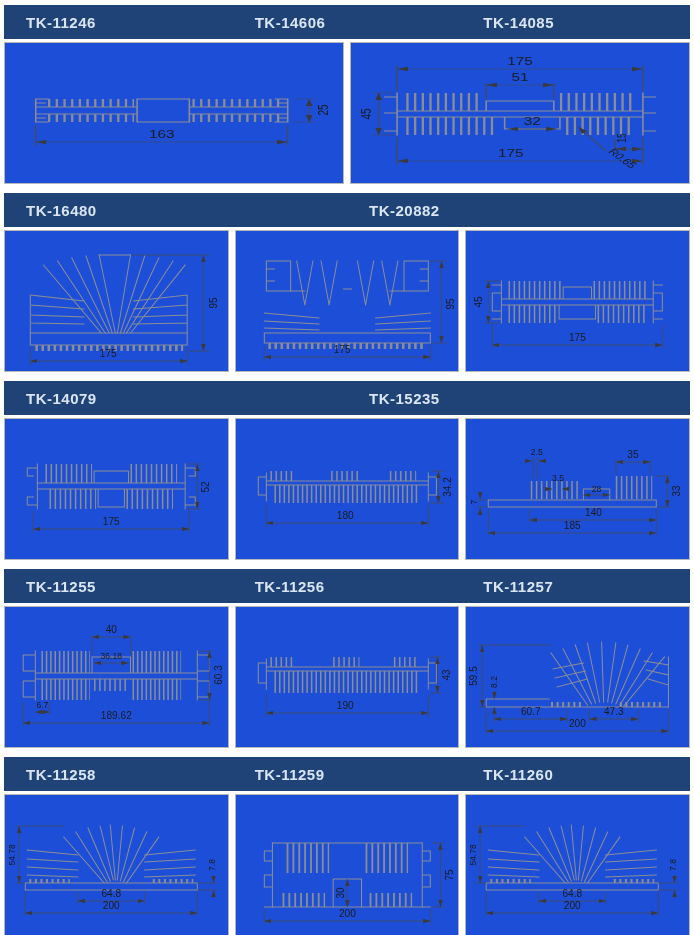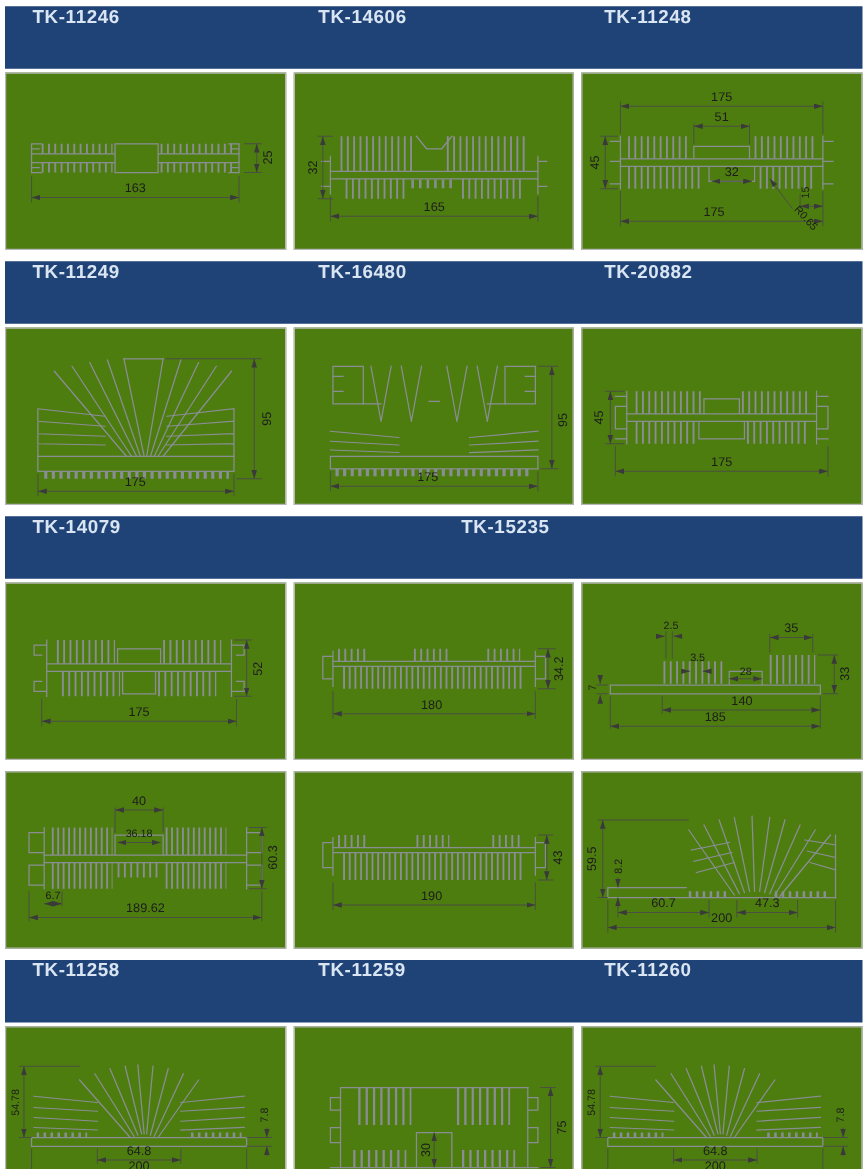--- a/index.html
+++ b/index.html
@@ -1,24 +1,24 @@
 <!DOCTYPE html>
 <html><head>
 <meta charset="utf-8">
 <style>
   html,body{margin:0;padding:0;background:#ffffff;}
   body{width:694px;font-family:"Liberation Sans",sans-serif;}
   .page{padding:5px 4px 2px 4px;}
   .row{margin-bottom:9px;}
   .row:last-child{margin-bottom:0;}
-  .header-row{display:flex;background:#1f4377;height:50px;}
+  .header-row{display:flex;background:#1f4377;height:34px;align-items:center;}
   .header-cell{flex:1;padding-left:22px;color:#d9e5f2;font-weight:bold;
                font-size:15px;letter-spacing:.5px;}
   .body-row{display:flex;gap:6px;margin-top:3px;}
-  .cell{flex:1;background:#4d7c0f;border:1px solid #b7b7b7;height:140px;overflow:hidden;}
+  .cell{flex:1;background:#1d4ed8;border:1px solid #b7b7b7;height:140px;overflow:hidden;}
   .cell svg{display:block;width:100%;height:100%;}
   .p{stroke:#8a8e94;fill:none;stroke-width:1;stroke-linecap:square;}
   .f{stroke:#8a8e94;fill:none;}
   .d{stroke:#4a4a4a;fill:none;stroke-width:.7;}
   .t{font:10px "Liberation Sans",sans-serif;fill:#1c1c1c;text-anchor:middle;}
   .ts{font:8.5px "Liberation Sans",sans-serif;fill:#1c1c1c;text-anchor:middle;}
   .defs-holder{position:absolute;width:0;height:0;}
 </style>
 </head>
 <body>
@@ -30,21 +30,21 @@
     </marker>
   </defs>
 </svg>
 
 <div class="page">
 
   <div class="row">
     <div class="header-row">
       <div class="header-cell">TK-11246</div>
       <div class="header-cell">TK-14606</div>
-      <div class="header-cell">TK-11248</div>
+      <div class="header-cell">TK-14085</div>
     </div>
     <div class="body-row">
 
       <div class="cell">
         <svg viewBox="0 0 220 140" preserveAspectRatio="none">
           <g>
             <path class="p" d="M20,56 v23 M20,60 h6 M20,75 h6 M184,56 v23 M184,60 h-6 M184,75 h-6 M20,56 h8 M20,79 h8 M176,56 h8 M176,79 h8"></path>
             <path class="p" d="M20,64 H86 M20,71 H86 M120,64 H184 M120,71 H184 M86,56 h34 v23 h-34 z"></path>
             <line class="f" x1="28" y1="60" x2="84" y2="60" stroke-width="8" stroke-dasharray="1.5 3.5"></line>
             <line class="f" x1="28" y1="75" x2="84" y2="75" stroke-width="8" stroke-dasharray="1.5 3.5"></line>
@@ -54,40 +54,20 @@
           <g>
             <path class="d" d="M20,82 v21 M184,82 v21 M188,56 h14 M188,79 h14"></path>
             <line class="d" x1="20" y1="99" x2="184" y2="99" marker-start="url(#a1)" marker-end="url(#a1)"></line>
             <line class="d" x1="198" y1="56" x2="198" y2="79" marker-start="url(#a1)" marker-end="url(#a1)"></line>
             <text class="t" x="102" y="95">163</text>
             <text class="t" x="207" y="70" transform="rotate(-90 207 67)">25</text>
           </g>
         </svg>
       </div>
 
-      <div class="cell">
-        <svg viewBox="0 0 220 140" preserveAspectRatio="none">
-          <g>
-            <path class="p" d="M28,78 H192 M28,84 H192 M96,50 l8,10 h12 l8,-10"></path>
-            <path class="p" d="M28,66 v30 M28,70 h-7 M28,90 h-7 M192,66 v30 M192,70 h7 M192,90 h7"></path>
-            <line class="f" x1="36" y1="64" x2="96" y2="64" stroke-width="28" stroke-dasharray="1.5 3.5"></line>
-            <line class="f" x1="120" y1="64" x2="182" y2="64" stroke-width="28" stroke-dasharray="1.5 3.5"></line>
-            <line class="f" x1="40" y1="92" x2="88" y2="92" stroke-width="16" stroke-dasharray="1.5 3.5"></line>
-            <line class="f" x1="132" y1="92" x2="180" y2="92" stroke-width="16" stroke-dasharray="1.5 3.5"></line>
-            <line class="f" x1="92" y1="88" x2="128" y2="88" stroke-width="7" stroke-dasharray="2 4"></line>
-          </g>
-          <g>
-            <path class="d" d="M30,50 h-12 M30,100 h-12 M28,98 v20 M192,98 v20"></path>
-            <line class="d" x1="22" y1="50" x2="22" y2="100" marker-start="url(#a1)" marker-end="url(#a1)"></line>
-            <line class="d" x1="28" y1="114" x2="192" y2="114" marker-start="url(#a1)" marker-end="url(#a1)"></line>
-            <text class="t" x="14" y="78" transform="rotate(-90 14 75)">32</text>
-            <text class="t" x="110" y="110">165</text>
-          </g>
-        </svg>
-      </div>
 
       <div class="cell">
         <svg viewBox="0 0 220 140" preserveAspectRatio="none">
           <g>
             <path class="p" d="M30,68 H190 M30,74 H190 M88,68 v-10 h44 v10 M100,74 v12 h36 v-12"></path>
             <path class="p" d="M30,50 v42 M30,54 h-8 M30,70 h-8 M30,88 h-8 M190,50 v42 M190,54 h8 M190,70 h8 M190,88 h8"></path>
             <line class="f" x1="36" y1="59" x2="84" y2="59" stroke-width="18" stroke-dasharray="1.5 3.5"></line>
             <line class="f" x1="136" y1="59" x2="184" y2="59" stroke-width="18" stroke-dasharray="1.5 3.5"></line>
             <line class="f" x1="36" y1="83" x2="96" y2="83" stroke-width="18" stroke-dasharray="1.5 3.5"></line>
             <line class="f" x1="140" y1="83" x2="184" y2="83" stroke-width="18" stroke-dasharray="1.5 3.5"></line>
@@ -109,21 +89,20 @@
             <text class="ts" x="178" y="100" transform="rotate(-90 176 97)">15</text>
             <text class="ts" x="176" y="118" transform="rotate(48 176 116)">R0.65</text>
           </g>
         </svg>
       </div>
     </div>
   </div>
 
   <div class="row">
     <div class="header-row">
-      <div class="header-cell">TK-11249</div>
       <div class="header-cell">TK-16480</div>
       <div class="header-cell">TK-20882</div>
     </div>
     <div class="body-row">
 
       <div class="cell">
         <svg viewBox="0 0 220 140" preserveAspectRatio="none">
           <g>
             <path class="p" d="M25,102 H180 M25,114 H180 M25,102 v12 M180,102 v12"></path>
             <line class="f" x1="30" y1="117" x2="176" y2="117" stroke-width="6" stroke-dasharray="2.5 3.5"></line>
@@ -257,20 +236,25 @@
             <text class="t" x="208" y="75" transform="rotate(-90 208 72)">33</text>
             <text class="t" x="126" y="97">140</text>
             <text class="t" x="105" y="110">185</text>
           </g>
         </svg>
       </div>
     </div>
   </div>
 
   <div class="row">
+    <div class="header-row">
+      <div class="header-cell">TK-11255</div>
+      <div class="header-cell">TK-11256</div>
+      <div class="header-cell">TK-11257</div>
+    </div>
     <div class="body-row">
 
       <div class="cell">
         <svg viewBox="0 0 220 140" preserveAspectRatio="none">
           <g>
             <path class="p" d="M30,66 H190 M30,72 H190 M86,66 v-16 h38 v16"></path>
             <path class="p" d="M30,44 v49 M30,48 h-12 M30,64 h-12 M18,48 v16 M30,74 h-12 M30,90 h-12 M18,74 v16 M190,44 v49 M190,48 h12 M190,64 h12 M202,48 v16 M190,74 h12 M190,90 h12 M202,74 v16"></path>
             <line class="f" x1="36" y1="55" x2="84" y2="55" stroke-width="22" stroke-dasharray="1.5 2.8"></line>
             <line class="f" x1="126" y1="55" x2="174" y2="55" stroke-width="22" stroke-dasharray="1.5 2.8"></line>
             <line class="f" x1="36" y1="82.5" x2="84" y2="82.5" stroke-width="21" stroke-dasharray="1.5 2.8"></line>

